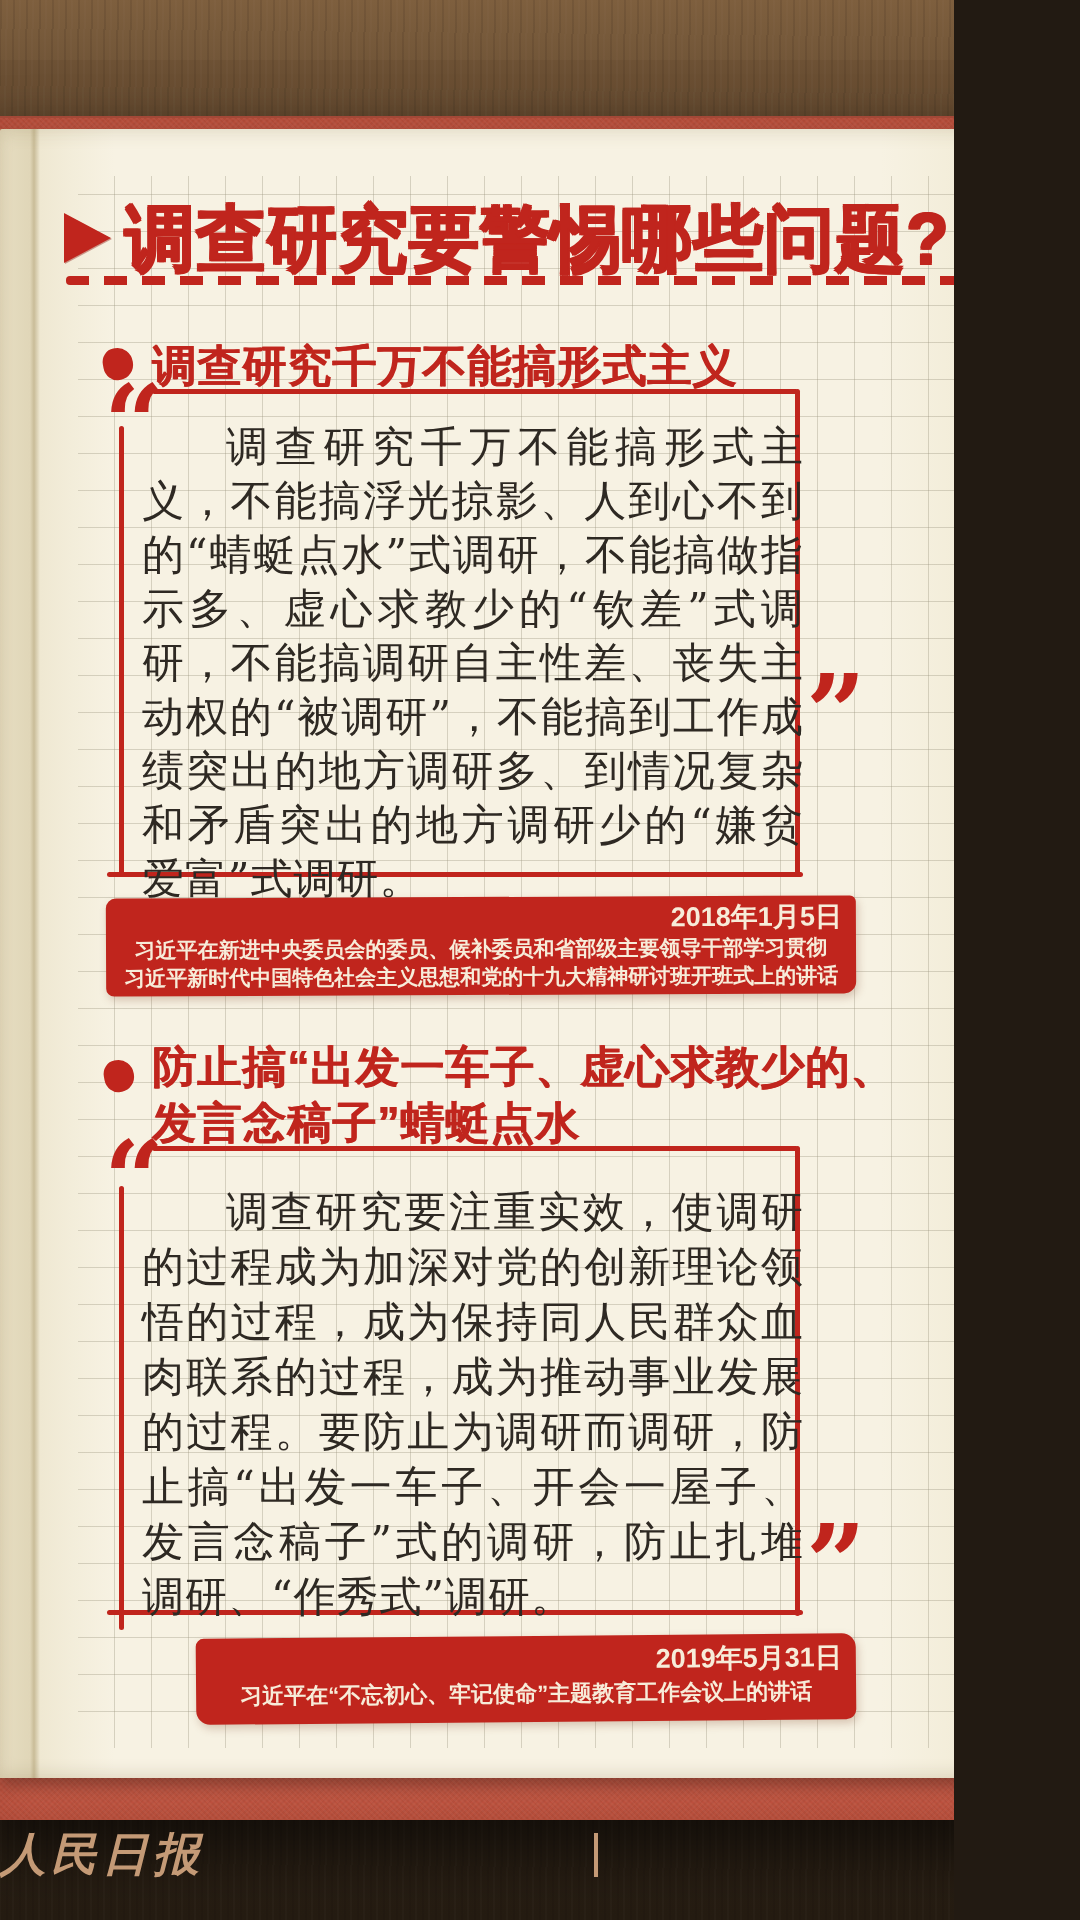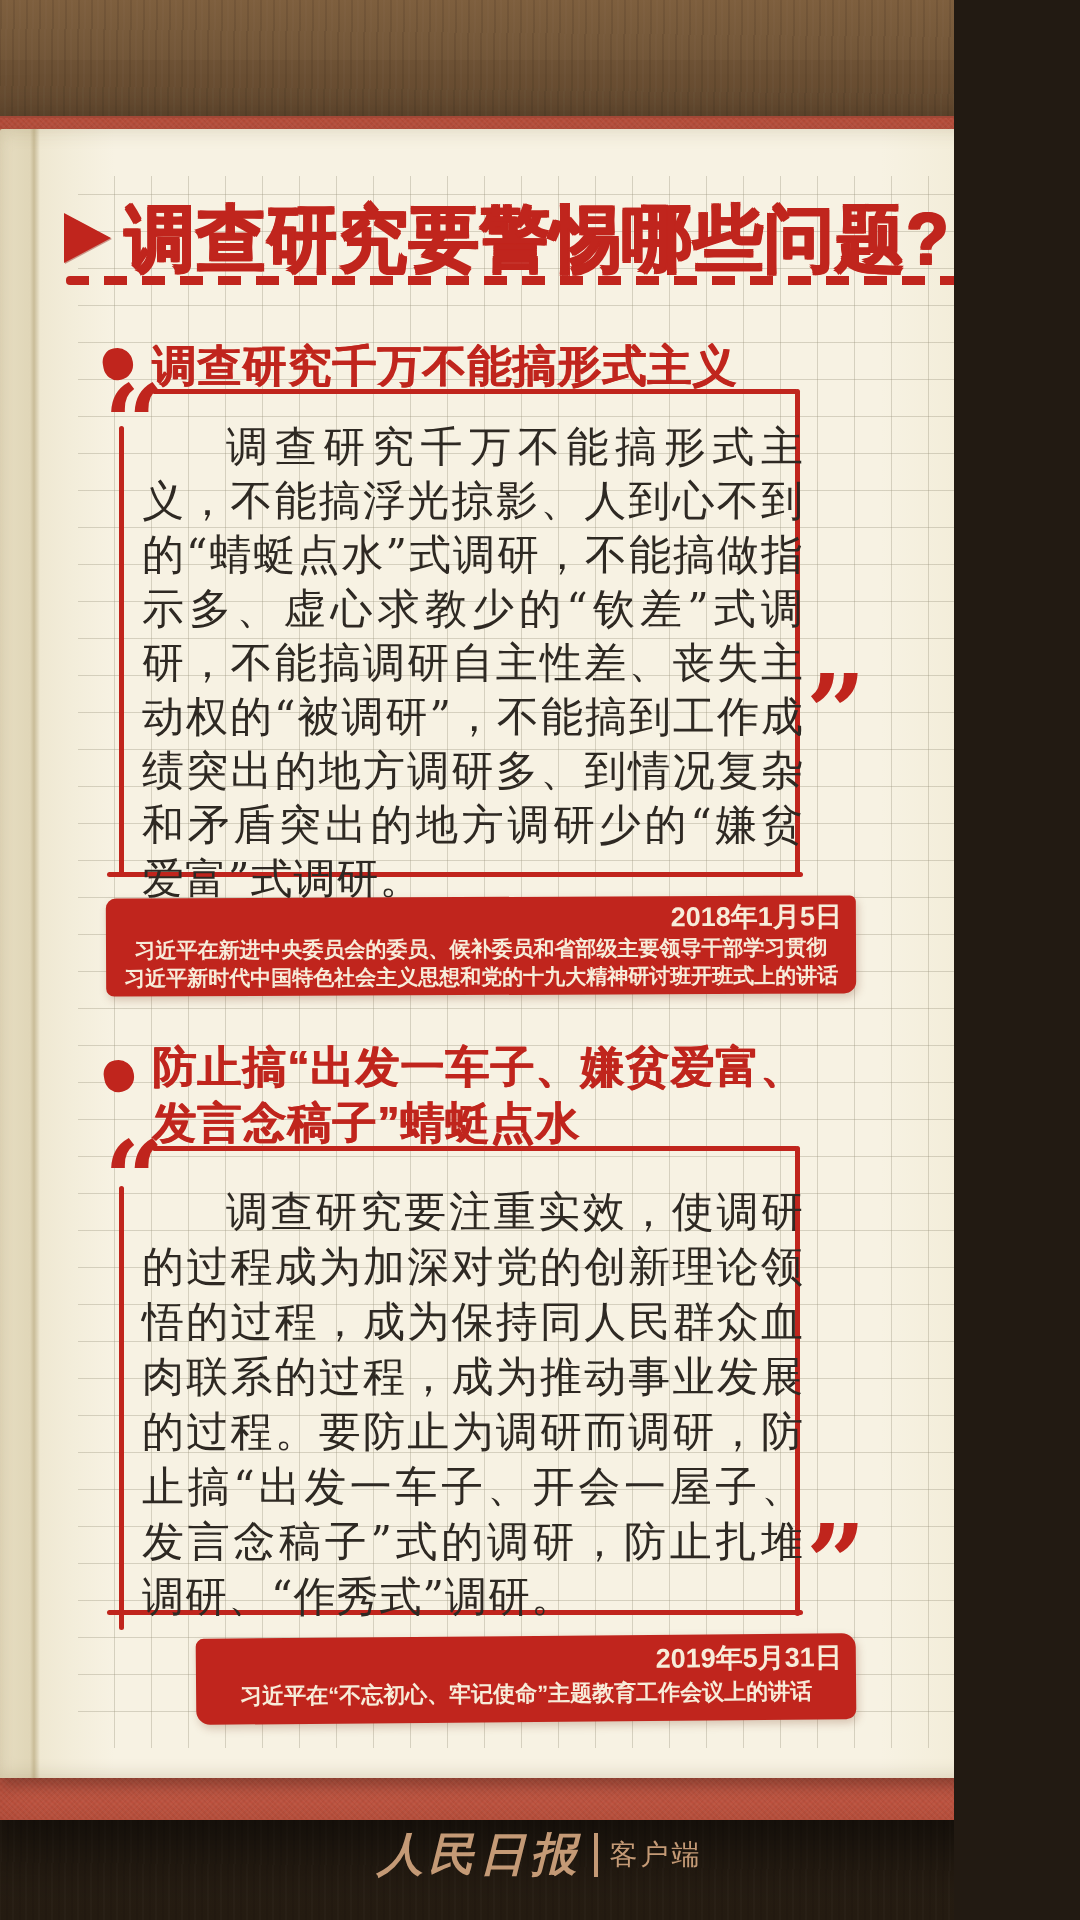--- a/index.html
+++ b/index.html
@@ -63,21 +63,21 @@
     font-size:42px;letter-spacing:1px;text-indent:84px;text-align:justify;margin-left:8px;}
   .t1{top:420px;line-height:54px;}
   .t2{top:1184px;line-height:55px;}
   .banner{position:absolute;background:#c0251d;color:#f7ecd9;
     box-shadow:2px 4px 8px rgba(120,60,30,.25);}
   .bn1{left:106px;top:897px;width:750px;height:98px;border-radius:10px 6px 12px 8px;transform:rotate(-.25deg);padding-top:5px;box-sizing:border-box;}
   .bn2{left:196px;top:1636px;width:660px;height:86px;border-radius:8px 14px 10px 14px;transform:rotate(-.5deg);padding-top:8px;box-sizing:border-box;}
   .bdate{font-size:27px;font-weight:bold;text-align:right;padding-right:14px;line-height:33px;}
   .bline{font-size:21px;font-weight:bold;text-align:center;line-height:28px;white-space:nowrap;}
   .bn2 .bline{font-size:22px;line-height:34px;}
-  .footer-logo{position:absolute;left:0;top:1824px;width:1080px;display:flex;justify-content:center;align-items:center;gap:12px;color:#c49a76;}
+  .footer-logo{position:absolute;left:0;top:1824px;width:1080px;display:flex;justify-content:space-between;align-items:center;gap:12px;color:#c49a76;}
   .brand{font-family:"DejaVu Serif",serif;font-style:italic;font-weight:bold;font-size:46px;letter-spacing:5px;}
   .logo-divider{display:inline-block;width:4px;height:44px;background:#c49a76;}
   .product{font-weight:400;font-size:28px;letter-spacing:3px;}
 </style>
 </head>
 <body>
 
 <div class="stage">
   <div class="wood-grain"></div>
   <div class="cover"></div>
@@ -98,21 +98,21 @@
   <div class="hline hb1"></div>
   <div class="quote-text t1">调查研究千万不能搞形式主义，不能搞浮光掠影、人到心不到的“蜻蜓点水”式调研，不能搞做指示多、虚心求教少的“钦差”式调研，不能搞调研自主性差、丧失主动权的“被调研”，不能搞到工作成绩突出的地方调研多、到情况复杂和矛盾突出的地方调研少的“嫌贫爱富”式调研。</div>
   <div class="cq c1">”</div>
   <div class="banner bn1">
     <div class="bdate">2018年1月5日</div>
     <div class="bline">习近平在新进中央委员会的委员、候补委员和省部级主要领导干部学习贯彻</div>
     <div class="bline">习近平新时代中国特色社会主义思想和党的十九大精神研讨班开班式上的讲话</div>
   </div>
 
   <div class="bullet b2"></div>
-  <div class="heading h2a">防止搞“出发一车子、嫌贫爱富、</div>
+  <div class="heading h2a">防止搞“出发一车子、虚心求教少的、</div>
   <div class="heading h2b">发言念稿子”蜻蜓点水</div>
   <div class="underline u2"></div>
   <div class="oq q2">“</div>
   <div class="vline vl2"></div>
   <div class="vline vr2"></div>
   <div class="hline hb2"></div>
   <div class="quote-text t2">调查研究要注重实效，使调研的过程成为加深对党的创新理论领悟的过程，成为保持同人民群众血肉联系的过程，成为推动事业发展的过程。要防止为调研而调研，防止搞“出发一车子、开会一屋子、发言念稿子”式的调研，防止扎堆调研、“作秀式”调研。</div>
   <div class="cq c2">”</div>
   <div class="banner bn2">
     <div class="bdate">2019年5月31日</div>

